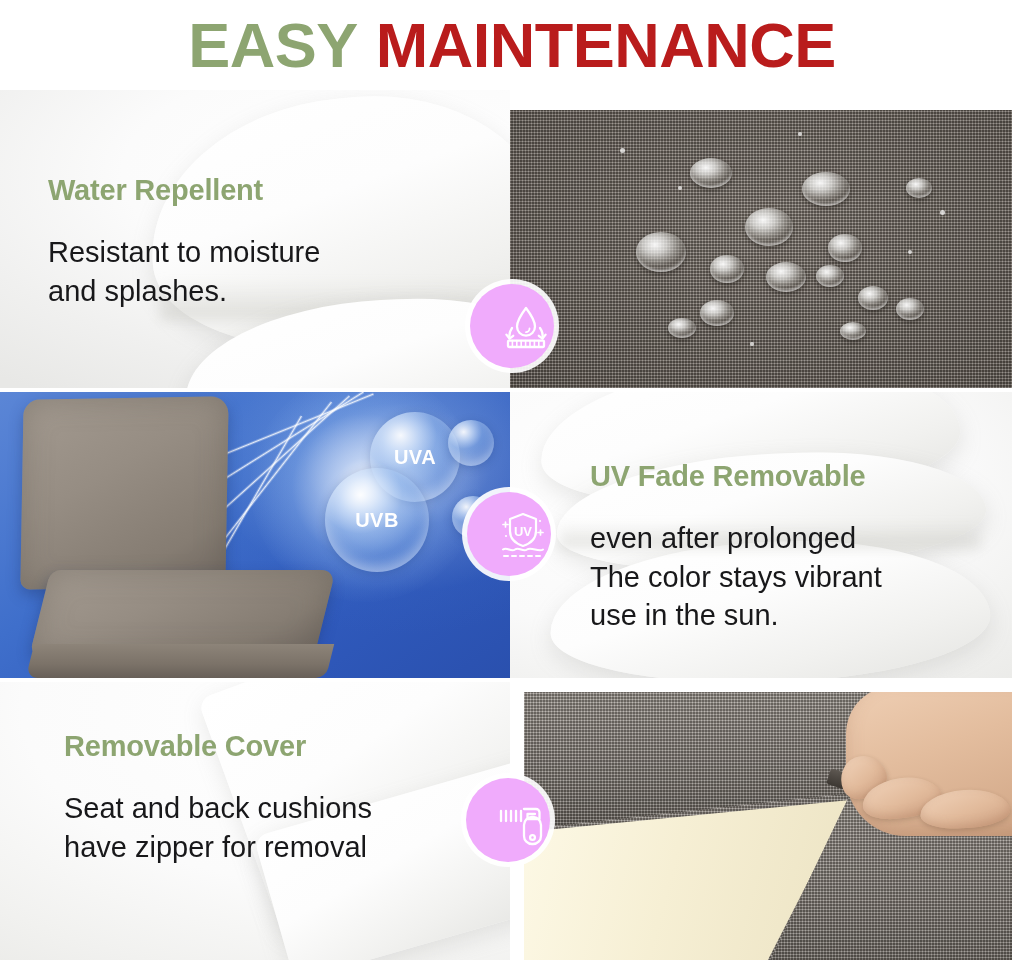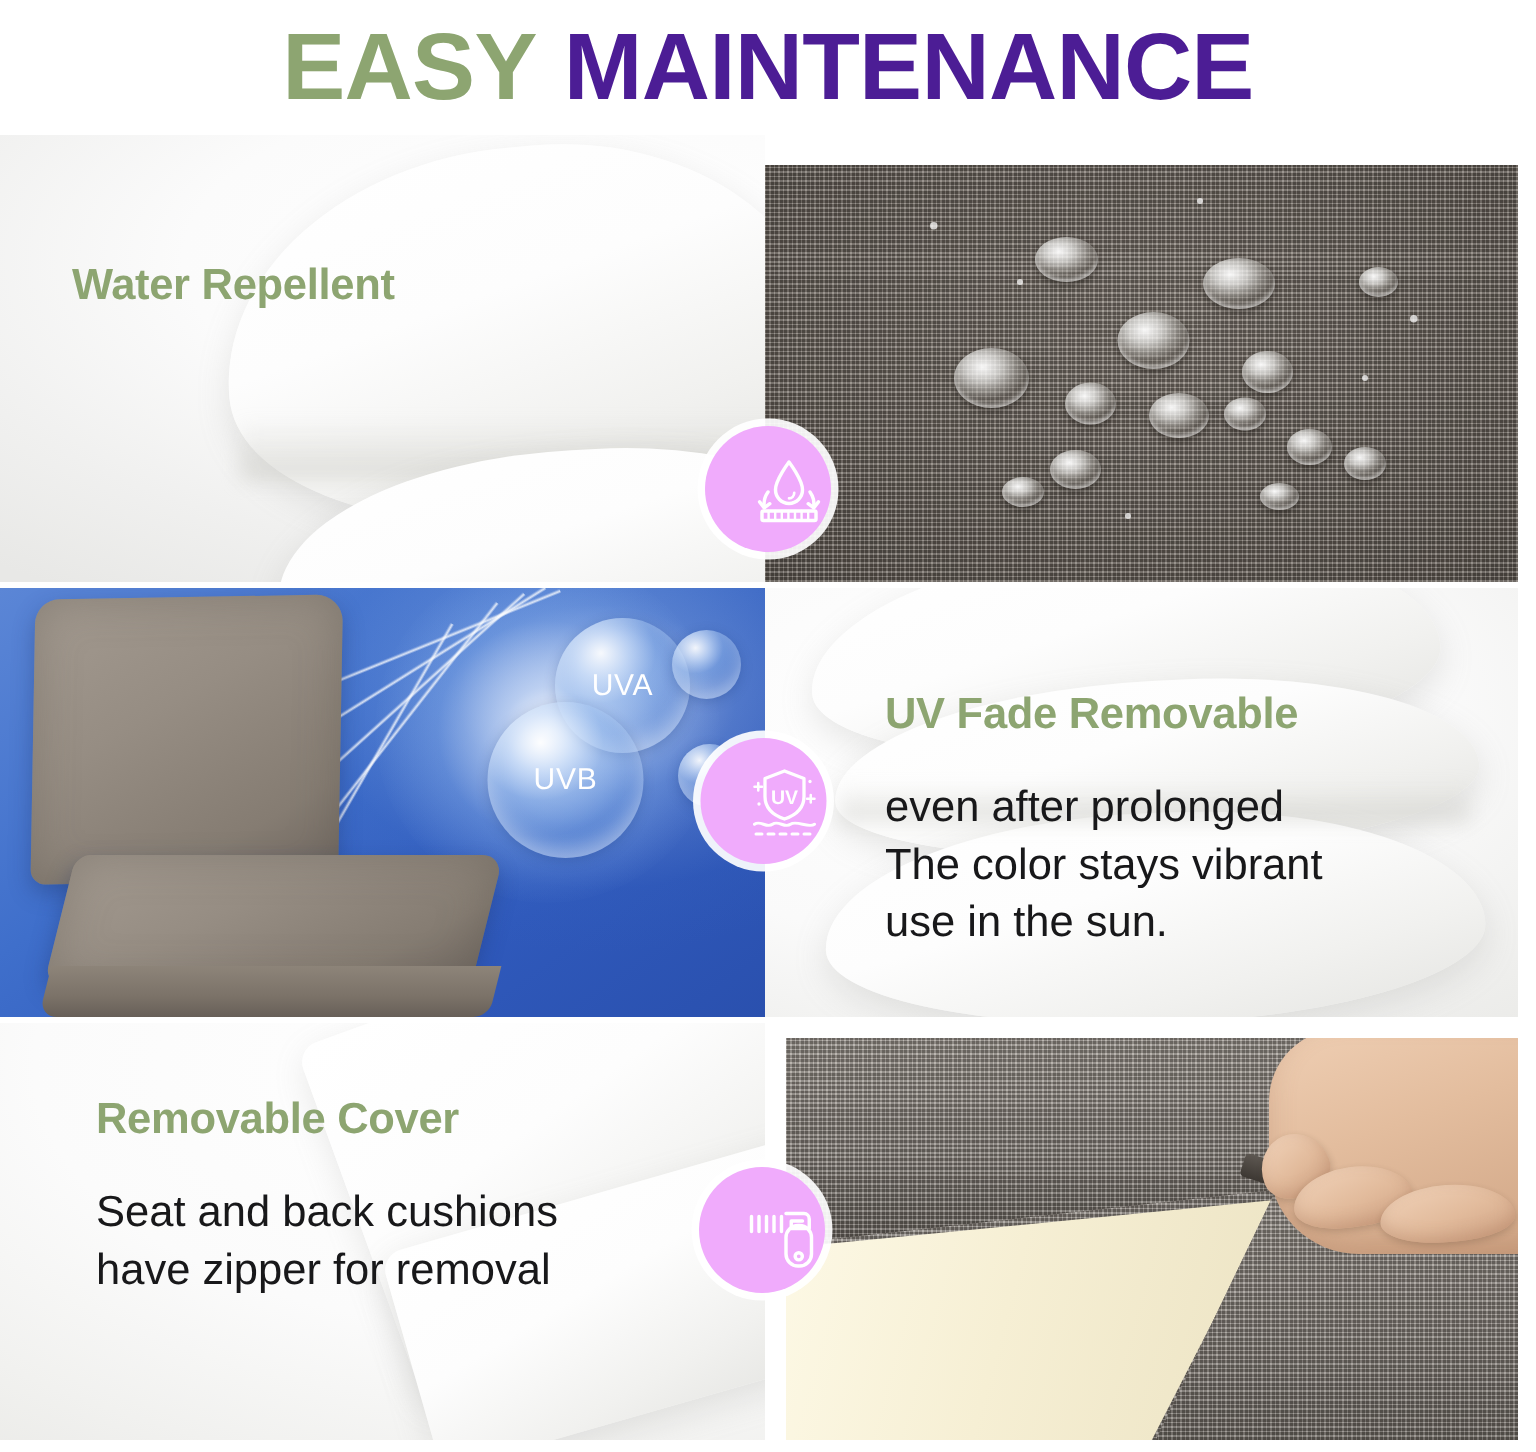--- a/index.html
+++ b/index.html
@@ -36,21 +36,21 @@
     z-index: 30;
   }
   .title-word {
     font-size: 63px;
     font-weight: 700;
     letter-spacing: -0.5px;
     line-height: 1;
     font-family: "Liberation Sans", sans-serif;
   }
   .title-green { color: #8da571; }
-  .title-dark  { color: #4c1d95; }
+  .title-dark  { color: #b91c1c; }
 
   
   .row {
     position: absolute;
     left: 0;
     width: 1024px;
     overflow: hidden;
   }
   #row1 { top: 90px;  height: 298px; }
   #row2 { top: 392px; height: 286px; }
@@ -167,21 +167,21 @@
     background:
       radial-gradient(65% 60% at 34% 26%, rgba(255,255,255,0.92) 0%, rgba(208,226,250,0.72) 32%, rgba(140,180,235,0.45) 62%, rgba(95,145,220,0.28) 100%);
     box-shadow: inset 0 -6px 14px rgba(255,255,255,0.45), 0 2px 8px rgba(20,50,120,0.25);
     display: flex;
     align-items: center;
     justify-content: center;
   }
   .uv-bubble span {
     color: #ffffff;
     font-size: 20px;
-    font-weight: 400;
+    font-weight: 700;
     letter-spacing: 0.5px;
   }
   .chair {
     position: absolute;
   }
   .cush-back, .cush-seat {
     position: absolute;
     background: linear-gradient(150deg, #a39a90 0%, #968d83 40%, #857c72 78%, #6f6760 100%);
     box-shadow: inset 0 0 30px rgba(90,82,74,0.35), 0 6px 14px rgba(30,50,100,0.35);
   }
@@ -286,20 +286,22 @@
       <div class="speck" style="left:168px; top:96px; width:4px; height:4px;"></div>
       <div class="speck" style="left:398px; top:160px; width:4px; height:4px;"></div>
       <div class="speck" style="left:240px; top:252px; width:4px; height:4px;"></div>
     </div>
 
     <div class="white-gap" style="left:510px; top:0; width:514px; height:20px;"></div>
     <div class="white-gap" style="left:1012px; top:0; width:12px; height:298px;"></div>
 
     <div class="txt" style="left:48px; top:72px;margin-top:12px;">
       <div class="heading">Water Repellent</div>
+      <div class="body-line">Resistant to moisture</div>
+      <div class="body-line">and splashes.</div>
     </div>
 
     <div class="badge" style="left:470px; top:194px;">
       <span>
         <svg width="56" height="56" viewBox="0 0 56 56" fill="none" stroke="#ffffff" stroke-width="2.3" stroke-linecap="round" stroke-linejoin="round">
           <path d="M28 10 C28 10 19 22 19 28.5 C19 33.6 23 37.6 28 37.6 C33 37.6 37 33.6 37 28.5 C37 22 28 10 28 10 Z"></path>
           <path d="M31.5 30.5 C31.5 32.6 29.9 34.2 28 34.2" stroke-width="1.8"></path>
           <path d="M14 30 C11.5 33.5 11 37 11.6 40.2"></path>
           <path d="M8.4 36.6 L11.5 40.6 L15.2 37.8"></path>
           <path d="M42 30 C44.5 33.5 45 37 44.4 40.2"></path>

